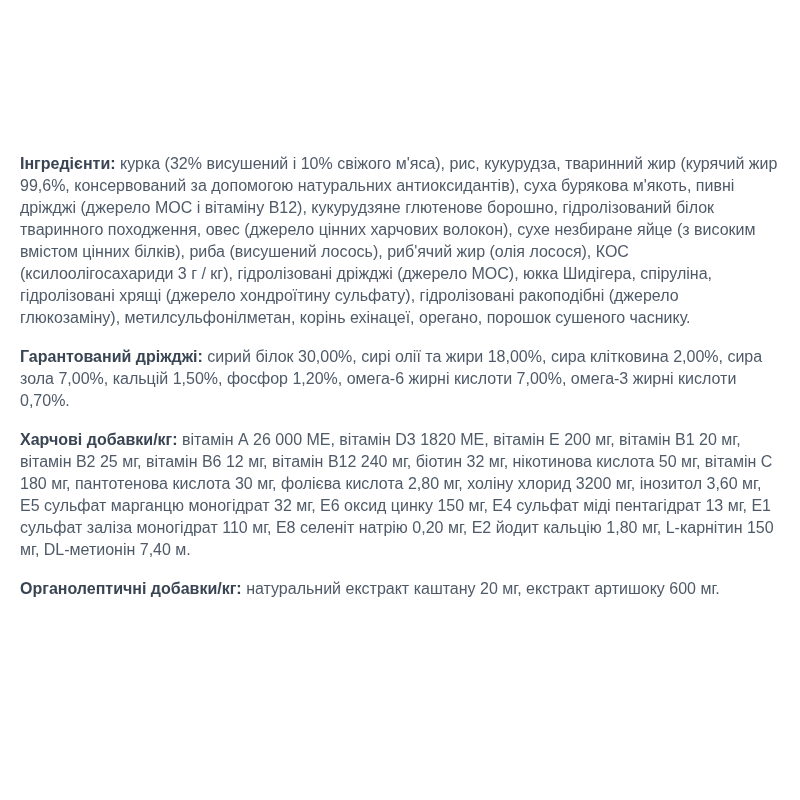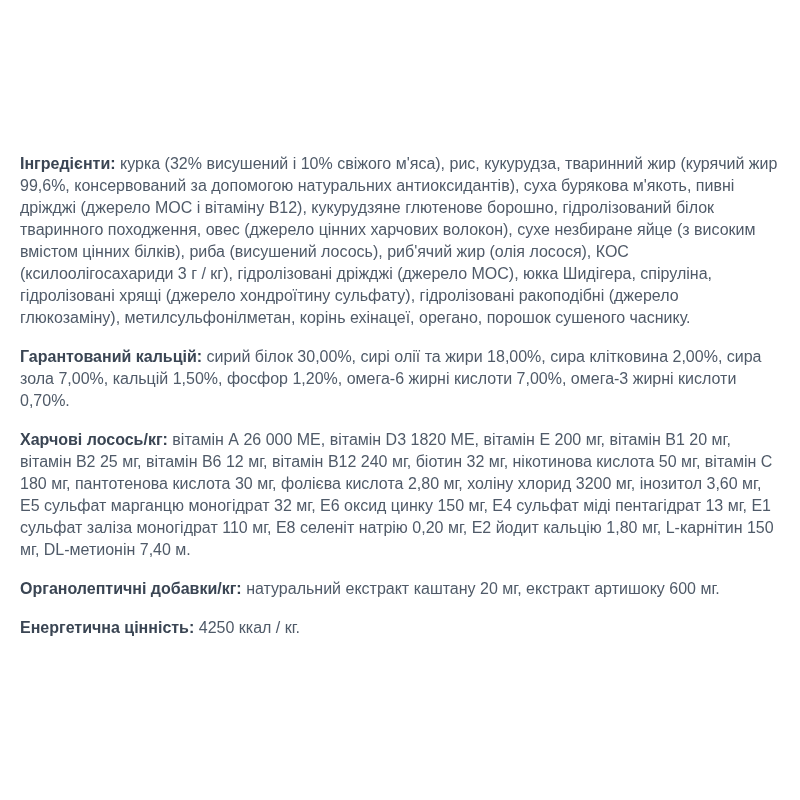--- a/index.html
+++ b/index.html
@@ -40,34 +40,30 @@
 
 <div class="page">
   <div class="content">
 
     <p class="para">
       <b class="lbl">Інгредієнти:</b>
       <span>курка (32% висушений і 10% свіжого м'яса), рис, кукурудза, тваринний жир (курячий жир 99,6%, консервований за допомогою натуральних антиоксидантів), суха бурякова м'якоть, пивні дріжджі (джерело МОС і вітаміну В12), кукурудзяне глютенове борошно, гідролізований білок тваринного походження, овес (джерело цінних харчових волокон), сухе незбиране яйце (з високим вмістом цінних білків), риба (висушений лосось), риб'ячий жир (олія лосося), КОС (ксилоолігосахариди 3 г / кг), гідролізовані дріжджі (джерело МОС), юкка Шидігера, спіруліна, гідролізовані хрящі (джерело хондроїтину сульфату), гідролізовані ракоподібні (джерело глюкозаміну), метилсульфонілметан, корінь ехінацеї, орегано, порошок сушеного часнику.</span>
     </p>
 
     <p class="para">
-      <b class="lbl">Гарантований кальцій:</b>
+      <b class="lbl">Гарантований дріжджі:</b>
       <span>сирий білок 30,00%, сирі олії та жири 18,00%, сира клітковина 2,00%, сира зола 7,00%, кальцій 1,50%, фосфор 1,20%, омега-6 жирні кислоти 7,00%, омега-3 жирні кислоти 0,70%.</span>
     </p>
 
     <p class="para">
-      <b class="lbl">Харчові лосось/кг:</b>
+      <b class="lbl">Харчові добавки/кг:</b>
       <span>вітамін А 26 000 МЕ, вітамін D3 1820 МЕ, вітамін Е 200 мг, вітамін В1 20 мг, вітамін В2 25 мг, вітамін В6 12 мг, вітамін В12 240 мг, біотин 32 мг, нікотинова кислота 50 мг, вітамін С 180 мг, пантотенова кислота 30 мг, фолієва кислота 2,80 мг, холіну хлорид 3200 мг, інозитол 3,60 мг, Е5 сульфат марганцю моногідрат 32 мг, Е6 оксид цинку 150 мг, Е4 сульфат міді пентагідрат 13 мг, Е1 сульфат заліза моногідрат 110 мг, Е8 селеніт натрію 0,20 мг, Е2 йодит кальцію 1,80 мг, L-карнітин 150 мг, DL-метионін 7,40 м.</span>
     </p>
 
 
     <p class="para">
       <b class="lbl">Органолептичні добавки/кг:</b>
       <span>натуральний екстракт каштану 20 мг, екстракт артишоку 600 мг.</span>
     </p>
 
-    <p class="para">
-      <b class="lbl">Енергетична цінність:</b>
-      <span>4250 ккал / кг.</span>
-    </p>
 
   </div>
 </div>
 
 </body></html>

